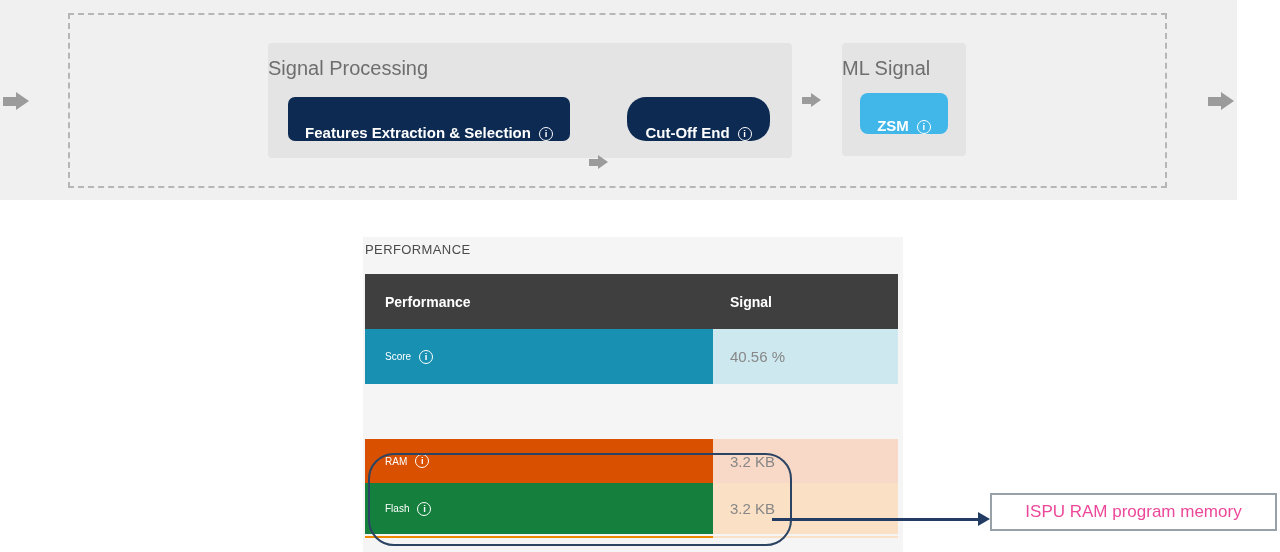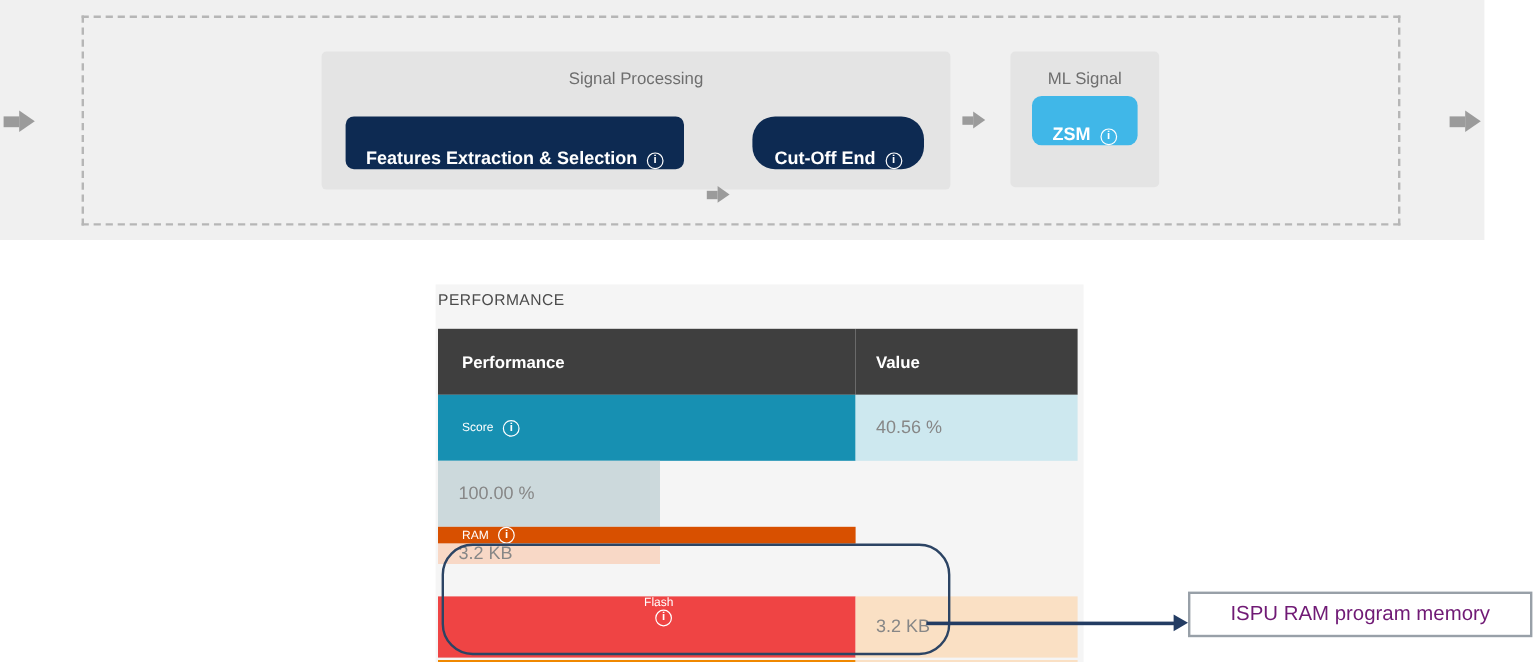--- a/index.html
+++ b/index.html
@@ -32,32 +32,32 @@
   .arrow-sm .head { border-top: 7px solid transparent; border-bottom: 7px solid transparent; border-left: 10px solid #9b9b9b; }
 
   .card {
     position: absolute; top: 43px;
     background: #e4e4e4; border-radius: 4px;
   }
   .sp-card { left: 268px; width: 524px; height: 115px; }
   .ml-card { left: 842px; width: 124px; height: 113px; }
   .card-title {
     position: absolute; top: 14px; left: 0; right: 0;
-    text-align: center; font-size: 14px; color: #6e6e6e;
+    font-size: 20px; color: #6e6e6e;
   }
   .pill-btn {
     position: absolute; top: 54px; height: 44px;
     display: flex; align-items: flex-end; justify-content: center;
     border: none; border-radius: 7px; cursor: pointer;
     color: #ffffff; font-size: 15px; font-weight: 700;
     font-family: "Liberation Sans", sans-serif;
   }
   .btn-feat { left: 20px; width: 282px; }
   .btn-cutoff { left: 359px; width: 143px; }
-  .btn-zsm { left: 18px; top: 37px; width: 88px; height: 41px; border-radius: 8px; }
+  .btn-zsm { left: 18px; top: 50px; width: 88px; height: 41px; border-radius: 8px; }
 
   .info-icon {
     display: inline-flex; align-items: center; justify-content: center;
     width: 14px; height: 14px; margin-left: 8px;
     border: 1.4px solid currentColor; border-radius: 50%;
     font-size: 9.5px; font-weight: 700; line-height: 1;
     flex: 0 0 auto;
   }
   .info-icon::before { content: "i"; }
 
@@ -80,21 +80,21 @@
     padding-left: 20px; color: #ffffff; font-size: 10px;
   }
   .cell-value {
     width: 185px; display: flex; align-items: center;
     padding-left: 17px; color: #878787; font-size: 15px;
   }
   .t-header { height: 55px; }
   .t-header .cell-label, .t-header .cell-value { font-weight: 700; font-size: 14px; color: #ffffff; }
   .row-score { height: 55px; }
   .row-balanced { height: 55px; }
-  .row-ram { height: 58px; flex-direction: column; }
+  .row-ram { height: 44px; }
   .row-flash { height: 51px; }
   .row-sliver { height: 2px; margin-top: 2px; }
 
   
   .loop {
     position: absolute; left: 368px; top: 453px;
     width: 424px; height: 93px;
     border: 2.5px solid #2c4464; border-radius: 26px;
     background: transparent; pointer-events: none;
   }
@@ -106,21 +106,21 @@
     position: absolute; left: 978px; top: 512px;
     width: 0; height: 0;
     border-top: 7px solid transparent; border-bottom: 7px solid transparent;
     border-left: 12px solid #233c63;
   }
   .ispu-box {
     position: absolute; left: 990px; top: 493px;
     width: 287px; height: 38px;
     background: #ffffff; border: 2px solid #98a0a8;
     display: flex; align-items: center; justify-content: center;
-    font-size: 17px; color: #701a75;
+    font-size: 17px; color: #ec4899;
   }
 </style>
 </head>
 <body>
 
 <div class="strip">
   <div class="dashed-box"></div>
 
   <span class="block-arrow arrow-lg" style="left:3px; top:92px;">
     <span class="tail"></span>
@@ -161,45 +161,44 @@
       <span class="head"></span>
   </span>
 </div>
 
 <div class="perf-panel">
   <div class="perf-title">PERFORMANCE</div>
 
   <div class="perf-table">
     <div class="t-row t-header">
       <div class="cell-label" style="background-color: rgb(63, 63, 63);">Performance</div>
-      <div class="cell-value" style="background-color: rgb(63, 63, 63);">Value</div>
+      <div class="cell-value" style="background-color: rgb(63, 63, 63);">Signal</div>
     </div>
 
     <div class="t-row row-score">
       <div class="cell-label" style="background-color: rgb(23, 144, 178);">
         <span>Score</span>
         <span class="info-icon"></span>
       </div>
       <div class="cell-value" style="background-color: rgb(205, 232, 239);">40.56 %</div>
     </div>
 
     <div class="t-row row-balanced">
-      <div class="cell-value" style="background-color: rgb(204, 217, 220);">100.00 %</div>
     </div>
 
     <div class="t-row row-ram">
       <div class="cell-label" style="background-color: rgb(216, 80, 0);">
         <span>RAM</span>
         <span class="info-icon"></span>
       </div>
       <div class="cell-value" style="background-color: rgb(248, 216, 198);">3.2 KB</div>
     </div>
 
     <div class="t-row row-flash">
-      <div class="cell-label" style="background-color: #ef4444; flex-direction: column;">
+      <div class="cell-label" style="background-color: #15803d;">
         <span>Flash</span>
         <span class="info-icon"></span>
       </div>
       <div class="cell-value" style="background-color: rgb(250, 224, 196);">3.2 KB</div>
     </div>
 
     <div class="t-row row-sliver">
       <div class="cell-label" style="background-color: rgb(240, 136, 0);"></div>
       <div class="cell-value" style="background-color: rgb(250, 224, 196);"></div>
     </div>

